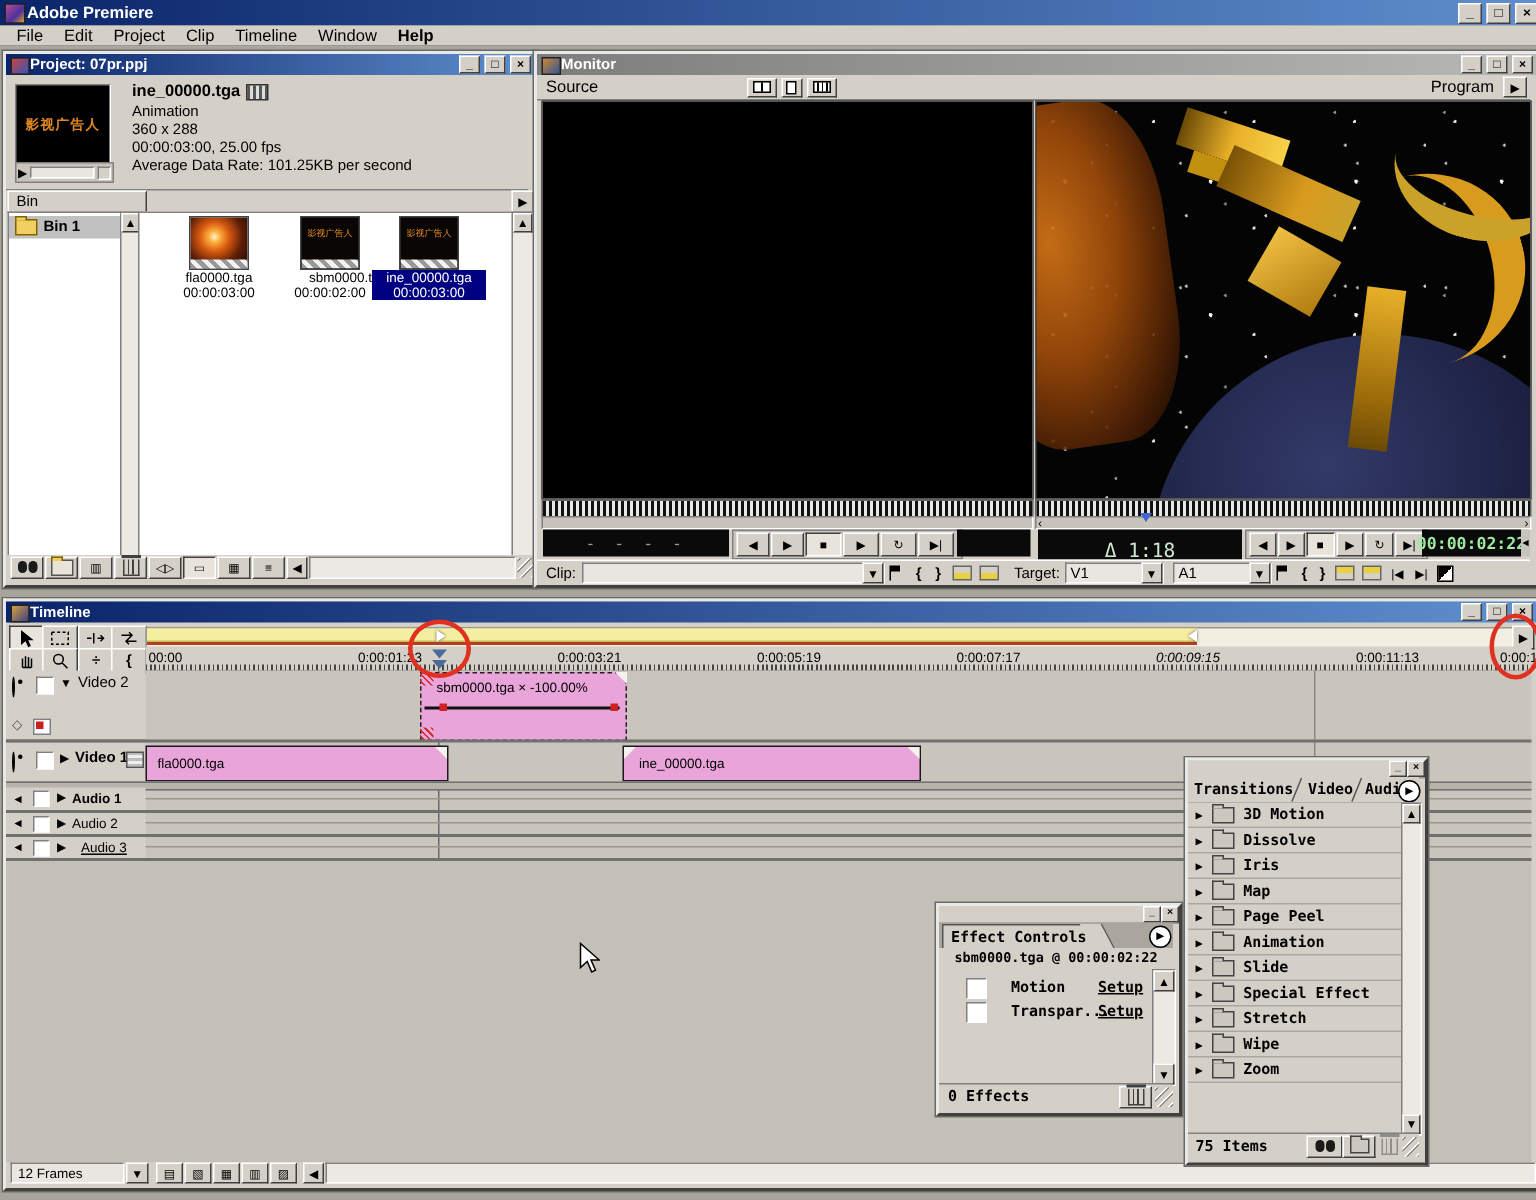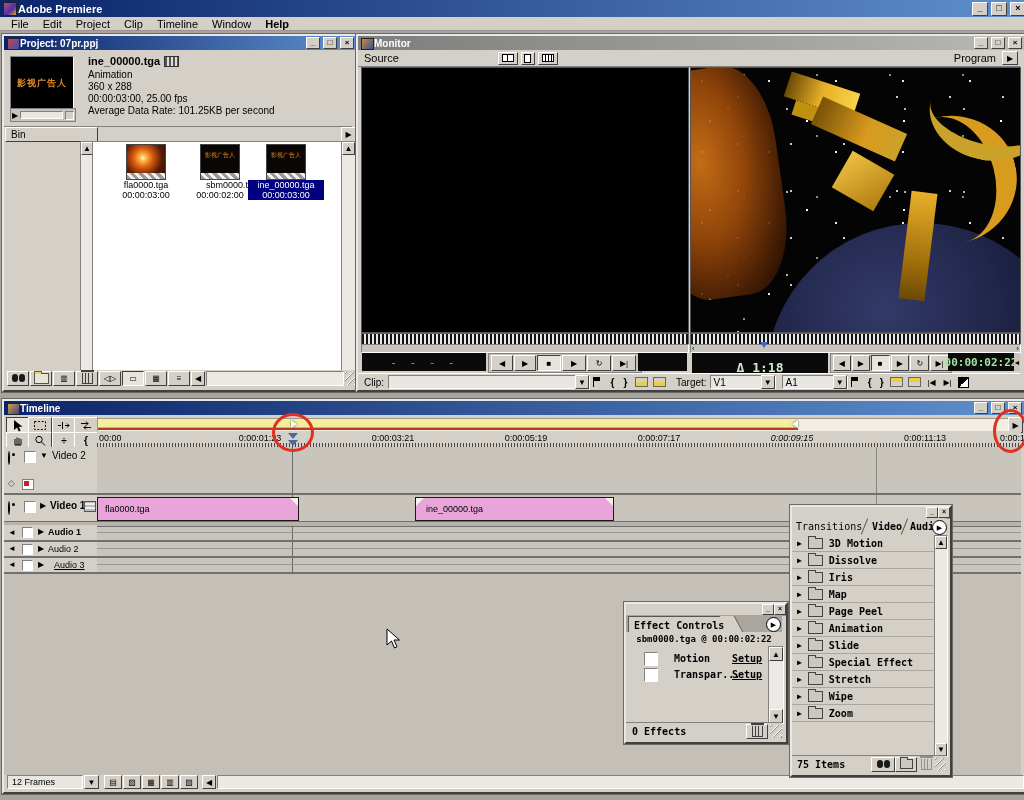--- a/index.html
+++ b/index.html
@@ -109,20 +109,26 @@
       <div class="r t10" style="left:84px;top:31px;">360 x 288</div>
       <div class="r t10" style="left:84px;top:43px;">00:00:03:00, 25.00 fps</div>
       <div class="r t10" style="left:84px;top:55px;">Average Data Rate: 101.25KB per second</div>
     </div>
 
     <div class="r b f t10" style="left:1px;top:91px;width:86px;height:13px;padding-left:5px;">
       <span>Bin</span>
     </div>
     <div class="r b f c t8" style="left:337px;top:91px;width:13px;height:13px;">▶</div>
 
+    <div class="r s" style="left:1px;top:105px;width:75px;height:228px;background:#ffffff;">
+      <div class="f" style="height:15px;background:#c0c0c0;gap:4px;padding-left:4px;margin-top:2px;">
+        <span class="fold"></span>
+        <span class="t10" style="font-weight:bold;">Bin 1</span>
+      </div>
+    </div>
     <div class="r sbtrack" style="left:76px;top:105px;width:12px;height:228px;">
       <div class="b f c t8" style="height:11px;">▲</div>
     </div>
 
     <div class="r s" style="left:88px;top:105px;width:249px;height:228px;background:#ffffff;"></div>
 
     <div class="r" style="left:122px;top:108px;width:38px;height:34px;border:1px solid #444;
          background:radial-gradient(circle at 42% 38%,#fff7d0 0%,#ffb040 12%,#d85a10 32%,#5a1c06 62%,#1a0a04 100%);">
       <div class="r ahatch" style="left:0;bottom:0;width:100%;height:6px;"></div>
     </div>
@@ -232,21 +238,21 @@
     <div class="r f" style="left:130px;top:317px;width:148px;height:18px;background:#c8c4bc;border:1px solid #808080;gap:1px;padding:0 2px;">
       <span class="b f c t8" style="width:20px;height:14px;">◀</span>
       <span class="b f c t8" style="width:20px;height:14px;">▶</span>
       <span class="b bp f c t8" style="width:22px;height:14px;">■</span>
       <span class="b f c t8" style="width:22px;height:14px;">▶</span>
       <span class="b f c t8" style="width:22px;height:14px;">↻</span>
       <span class="b f c t8" style="width:22px;height:14px;">▶|</span>
     </div>
     <div class="r" style="left:280px;top:317px;width:49px;height:18px;background:#0a0a0a;"></div>
 
-    <div class="r lcd mono" style="left:334px;top:317px;width:136px;height:29px;font-size:13px;font-weight:bold;">Δ 1:18</div>
+    <div class="r lcd mono" style="left:334px;top:317px;width:136px;height:29px;font-size:13px;font-weight:normal;">Δ 1:18</div>
     <div class="r f" style="left:472px;top:317px;width:116px;height:18px;background:#c8c4bc;border:1px solid #808080;gap:1px;padding:0 2px;">
       <span class="b f c t8" style="width:16px;height:14px;">◀</span>
       <span class="b f c t8" style="width:16px;height:14px;">▶</span>
       <span class="b bp f c t8" style="width:17px;height:14px;">■</span>
       <span class="b f c t8" style="width:17px;height:14px;">▶</span>
       <span class="b f c t8" style="width:17px;height:14px;">↻</span>
       <span class="b f c t8" style="width:17px;height:14px;">▶|</span>
     </div>
     <div class="r lcd mono" style="left:590px;top:317px;width:66px;height:18px;color:#9fe89f;font-size:11px;font-weight:bold;">00:00:02:22</div>
     <div class="r f c" style="left:656px;top:317px;width:6px;height:18px;background:#c8c4bc;font-size:7px;">◄</div>
@@ -378,20 +384,29 @@
       <span class="r eye" style="left:4px;top:5px;"></span>
       <span class="r cb" style="left:20px;top:4px;"></span>
       <span class="r t8" style="left:36px;top:4px;">▼</span>
       <span class="r t10" style="left:48px;top:3px;">Video 2</span>
       <span class="r t9" style="left:4px;top:31px;color:#555;">◇</span>
       <span class="r" style="left:18px;top:32px;width:10px;height:9px;border:1px solid #808080;background:#fff;">
           <span style="display:block;width:5px;height:5px;margin:1px;background:#cc2020;"></span>
         </span>
     </div>
 
+    <div class="r" style="left:276px;top:47px;width:136px;height:44px;background:#e9a4da;border:1px dashed #222;">
+      <span class="t9" style="position:absolute;left:10px;top:4px;">sbm0000.tga × -100.00%</span>
+      <div class="r" style="left:2px;top:22px;width:130px;height:2px;background:#111;"></div>
+      <div class="r" style="left:12px;top:20px;width:5px;height:5px;background:#d02020;"></div>
+      <div class="r" style="left:126px;top:20px;width:5px;height:5px;background:#d02020;"></div>
+      <div class="r" style="left:-1px;top:-1px;width:9px;height:9px;background:repeating-linear-gradient(45deg,transparent 0 2px,#d03030 2px 3px);"></div>
+      <div class="r" style="left:-1px;bottom:-1px;width:9px;height:9px;background:repeating-linear-gradient(45deg,transparent 0 2px,#d03030 2px 3px);"></div>
+      <div class="r" style="right:-1px;top:-1px;width:0;height:0;border-top:8px solid #f4f2ec;border-left:8px solid transparent;"></div>
+    </div>
 
     <div class="r" style="left:0;top:94px;width:93px;height:26px;background:#d4d0c8;border-bottom:2px solid #707070;">
       <span class="r eye" style="left:4px;top:7px;"></span>
       <span class="r cb" style="left:20px;top:6px;"></span>
       <span class="r t8" style="left:36px;top:6px;">▶</span>
       <span class="r t10" style="left:46px;top:5px;font-weight:bold;">Video 1</span>
       <span class="r" style="left:80px;top:6px;width:10px;height:9px;border:1px solid #555;background:repeating-linear-gradient(0deg,#bbb 0 2px,#eee 2px 4px);"></span>
     </div>
     <div class="r" style="left:0;top:92px;width:1017px;height:2px;background:#707070;"></div>
 
@@ -482,21 +497,21 @@
     </div>
   </div>
 
   <div class="r win" style="left:790px;top:505px;width:158px;height:268px;">
     <div class="f" style="height:11px;background:#d4d0c8;border-bottom:1px solid #9a968e;">
       <span style="flex:1;"></span>
       <span class="wbtn" style="width:10px;height:9px;font-size:7px;line-height:7px;">_</span>
       <span class="wbtn" style="width:10px;height:9px;font-size:7px;line-height:7px;">×</span>
     </div>
     <div class="r" style="left:0;top:11px;width:154px;height:17px;background:#d4d0c8;border-bottom:1px solid #555;">
-      <span class="r mono" style="left:4px;top:3px;font-size:10px;font-weight:normal;">Transitions</span>
+      <span class="r mono" style="left:4px;top:3px;font-size:10px;font-weight:bold;">Transitions</span>
       <span class="r" style="left:72px;top:0;width:1px;height:17px;background:#555;transform:rotate(22deg);"></span>
       <span class="r mono" style="left:80px;top:3px;font-size:10px;font-weight:bold;">Video</span>
       <span class="r" style="left:112px;top:0;width:1px;height:17px;background:#555;transform:rotate(22deg);"></span>
       <span class="r mono" style="left:118px;top:3px;font-size:10px;font-weight:bold;">Audio</span>
       <span class="r pcirc" style="left:140px;top:2px;">▶</span>
     </div>
     <div class="r" style="left:0;top:28px;width:142px;height:220px;background:#d4d0c8;">
       <div class="palrow">
           <span class="t8">▶</span>
           <span class="pfold"></span>

